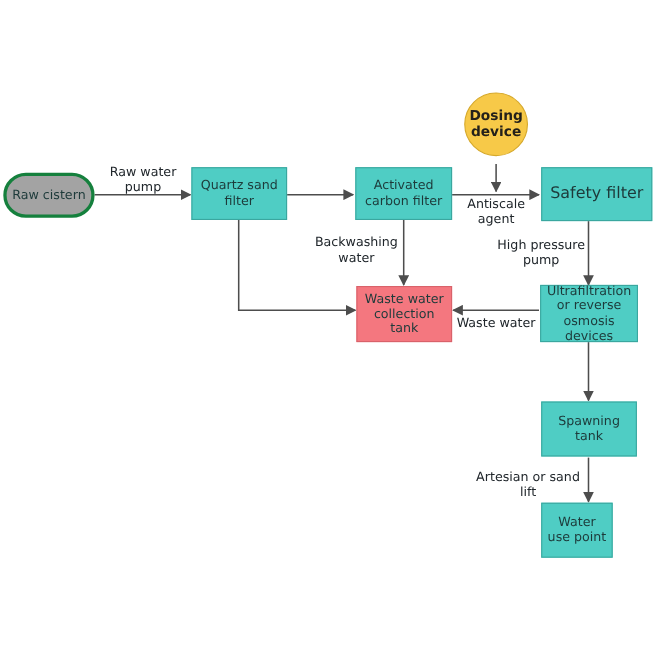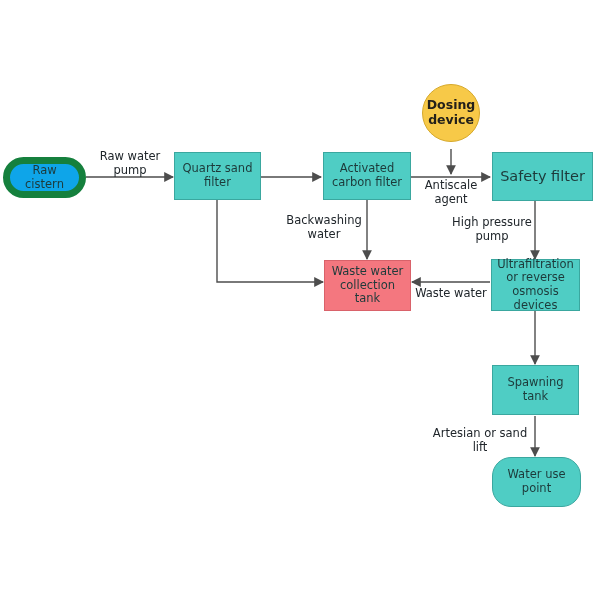--- a/index.html
+++ b/index.html
@@ -45,22 +45,22 @@
   }
   .node-process.big {
     font-size: 14.5px;
   }
   .node-waste {
     background: #f4777f;
     border: 1px solid #d9626a;
     font-size: 11.5px;
   }
   .node-cistern {
-    background: #0ea5e9;
-    border: 7px solid #15803d;
+    background: #a3a3a3;
+    border: 3px solid #15803d;
     border-radius: 999px;
     font-size: 11.5px;
   }
   .node-dosing {
     background: #f7c948;
     border: 1px solid #d6a92c;
     border-radius: 50%;
     font-size: 12.5px;
     color: #23201a;
     font-weight: bold;
@@ -126,21 +126,21 @@
 
   <div class="node node-waste" style="left:324px; top:260px; width:87px; height:51px;">Waste water
 collection tank</div>
 
   <div class="node node-process" style="left:491px; top:259px; width:89px; height:52px;">Ultrafiltration
 or reverse
 osmosis devices</div>
 
   <div class="node node-process" style="left:492px; top:365px; width:87px; height:50px;">Spawning tank</div>
 
-  <div class="node node-process" style="left:492px; top:457px; width:89px; height:50px;border-radius:19px;">Water use point</div>
+  <div class="node node-process" style="left:492px; top:457px; width:65px; height:50px;">Water use point</div>
 
   <div class="edge-label" style="left:84px; top:150px; width:92px;">Raw water pump</div>
 
   <div class="edge-label" style="left:283px; top:214px; width:82px;">Backwashing
 water</div>
 
   <div class="edge-label" style="left:414px; top:179px; width:74px;">Antiscale
 agent</div>
 
   <div class="edge-label" style="left:452px; top:216px; width:80px;">High pressure

